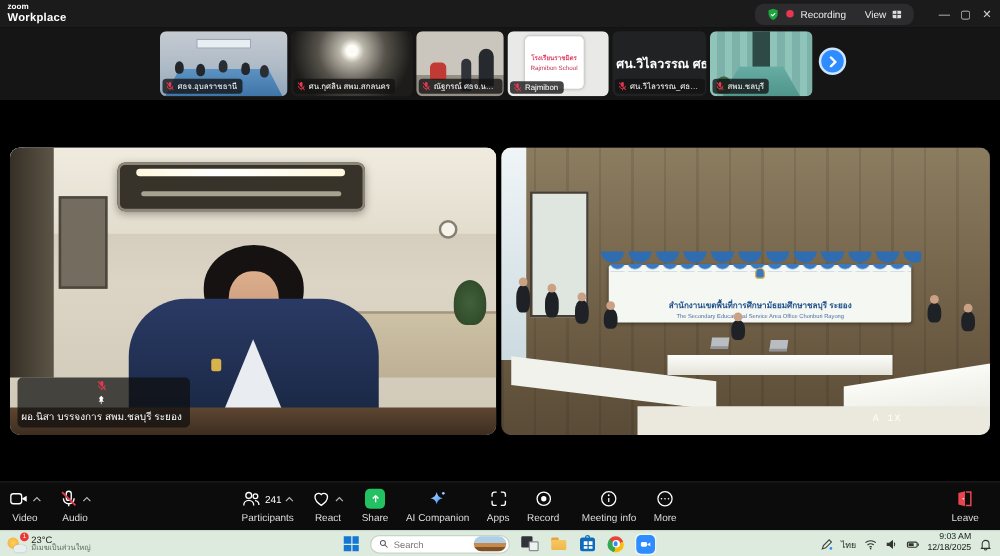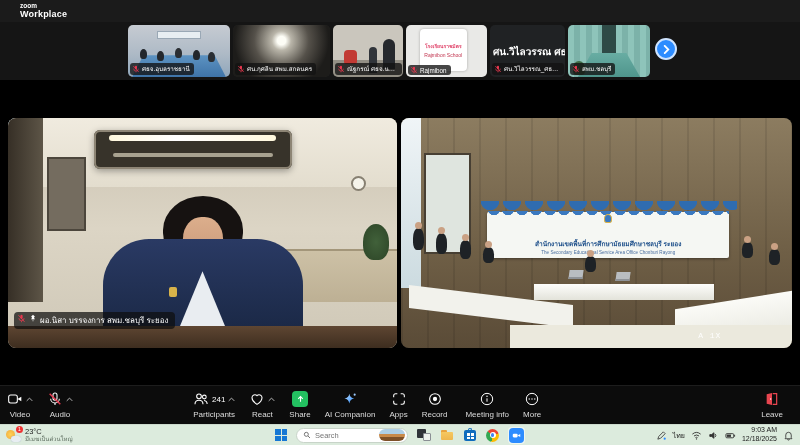--- a/index.html
+++ b/index.html
@@ -1,21 +1,21 @@
 <!DOCTYPE html>
 <html><head>
 <meta charset="utf-8">
 <style>
   * { margin:0; padding:0; box-sizing:border-box; }
   html,body { width:800px; height:445px; overflow:hidden; }
   body { position:relative; background:#000; font-family:"Liberation Sans", sans-serif; cursor:default; }
 
   
   .titlebar { position:absolute; top:0; left:0; right:0; height:22px; background:#1b1b1b; display:flex; align-items:center; z-index:50; }
-  .appname { margin-left:20px; line-height:1.05; color:#fff; }
+  .appname { margin-left:6px; line-height:1.05; color:#fff; }
   .appname .l1 { font-size:6.5px; font-weight:bold; }
   .appname .l2 { font-size:9px; font-weight:bold; letter-spacing:.2px; }
   .tb-right { position:absolute; right:2px; top:0; height:22px; display:flex; align-items:center; }
   .rec-pill { display:flex; align-items:center; gap:5px; background:#2c2c2e; border-radius:7px; padding:3px 9px; margin-right:16px; }
   .shield { width:11px; height:11px; }
   .rec-dot { width:6px; height:6px; border-radius:50%; background:#e8384f; }
   .rec-text { font-size:8px; color:#ececec; }
   .view-btn { display:flex; align-items:center; gap:4px; font-size:8px; color:#ececec; margin-left:10px; }
   .grid-ic { width:9px; height:9px; }
   .win-btn { width:17px; height:22px; display:flex; align-items:center; justify-content:center; color:#cfcfcf; font-size:9px; }
@@ -58,21 +58,21 @@
   .t6 .plant { left:6%; bottom:4%; width:12px; height:14px; border-radius:50% 50% 30% 30%; background:#3f6b46; }
 
   .next-btn { position:absolute; left:655px; top:16px; width:22px; height:22px; border-radius:50%; background:#2d8cff; border:2px solid #cfe4ff; display:flex; align-items:center; justify-content:center; cursor:pointer; }
   .next-btn svg { width:9px; height:9px; }
 
   
   .stage { position:absolute; top:80px; left:0; right:0; height:305px; background:#000; }
   .video { position:absolute; top:38px; height:230px; border-radius:8px; overflow:hidden; background:#1a1a1a; }
   .video.vleft { left:8px; width:389px; }
   .video.vright { left:401px; width:391px; }
-  .name-tag { position:absolute; left:6px; bottom:19px; display:flex; gap:3px; background:rgba(14,14,14,.72); border-radius:4px; padding:2px 7px 2px 3px; z-index:30; }
+  .name-tag { position:absolute; left:6px; bottom:6px; display:flex; align-items:center; gap:3px; background:rgba(14,14,14,.72); border-radius:4px; padding:2px 7px 2px 3px; z-index:30;flex-direction:column; }
   .name-tag .mic-s { width:9px; height:9px; }
   .name-tag span { font-size:8px; color:#fff; white-space:nowrap; }
   .pin-ic { width:8px; height:8px; }
 
   
   .lv-wall { inset:0; background:linear-gradient(#c9c1b0, #dcd5c5 48%, #cfc8b7); }
   .lv-ceiling { top:0; left:0; right:0; height:30%; background:linear-gradient(#f0ebdf,#e3ddce); }
   .lv-recess { top:5%; left:22%; width:51%; height:17%; background:#37332a; border-radius:6px; box-shadow:inset 0 0 0 2px #8d8575, 0 2px 7px rgba(0,0,0,.35); }
   .lv-light1 { top:7.5%; left:26%; width:43%; height:2.6%; background:linear-gradient(90deg,#fff8dd,#ffffff 40%,#fff8dd); border-radius:3px; filter:blur(.6px); }
   .lv-light2 { top:15%; left:27%; width:41%; height:2%; background:#d8d2bc; border-radius:3px; opacity:.7; }
@@ -164,20 +164,41 @@
   .tk-bell { width:11px; height:11px; cursor:pointer; }
 </style>
 </head>
 <body>
 
 <div class="titlebar">
   <div class="appname">
     <div class="l1">zoom</div>
     <div class="l2">Workplace</div>
   </div>
+  <div class="tb-right">
+    <div class="rec-pill">
+      <svg class="shield" viewBox="0 0 24 24">
+          <path d="M12 2l8 3v6c0 5-3.4 9.2-8 11-4.6-1.8-8-6-8-11V5z" fill="#1ca63e"></path>
+          <path d="M8.5 12l2.5 2.5 4.5-4.5" stroke="#fff" stroke-width="2" fill="none"></path>
+        </svg>
+      <span class="rec-dot"></span>
+      <span class="rec-text">Recording</span>
+      <div class="view-btn">
+        <span>View</span>
+        <svg class="grid-ic" viewBox="0 0 24 24">
+            <rect x="3" y="4" width="18" height="16" rx="2" fill="#ddd"></rect>
+            <line x1="12" y1="4" x2="12" y2="20" stroke="#2c2c2e" stroke-width="2"></line>
+            <line x1="3" y1="12" x2="21" y2="12" stroke="#2c2c2e" stroke-width="2"></line>
+          </svg>
+      </div>
+    </div>
+    <div class="win-btn">—</div>
+    <div class="win-btn">▢</div>
+    <div class="win-btn">✕</div>
+  </div>
 </div>
 
 <div class="filmstrip">
 
   <div class="thumb t1">
     <div class="abs wall"></div>
     <div class="abs banner"></div>
     <div class="abs tables"></div>
     <div class="abs people"></div>
     <div class="thumb-label">

